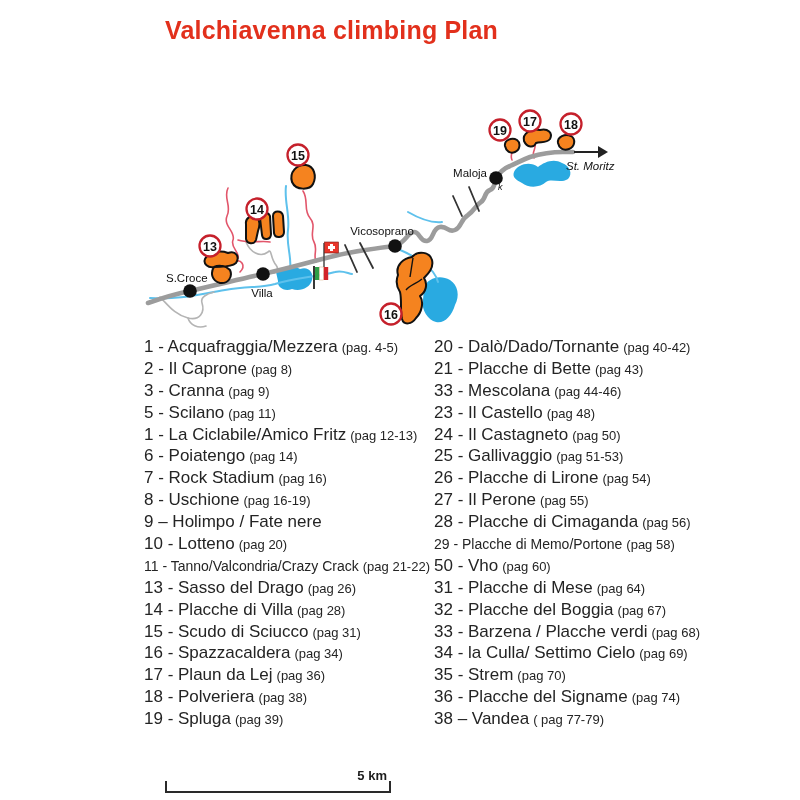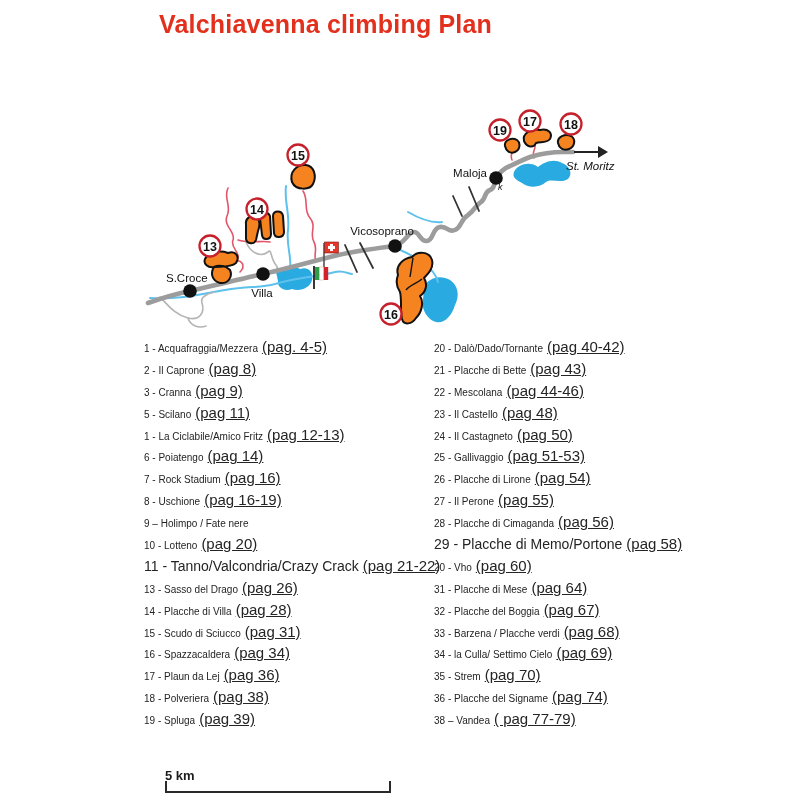--- a/index.html
+++ b/index.html
@@ -1,42 +1,42 @@
 <!DOCTYPE html>
 <html><head>
 <meta charset="utf-8">
 <style>
   html,body{margin:0;padding:0;}
   body{
     width:800px;height:800px;background:#ffffff;position:relative;overflow:hidden;
     font-family:"Liberation Sans",sans-serif;color:#222;
   }
   .page-title{
-    position:absolute;left:159px;top:10px;margin:0;
+    position:absolute;left:159px;top:10px;margin:6px;
     font-size:25px;font-weight:bold;letter-spacing:.2px;color:#e2301c;
     font-family:"Liberation Sans",sans-serif;white-space:nowrap;
   }
   svg#map{position:absolute;left:0;top:0;width:800px;height:800px;}
   svg text{font-family:"Liberation Sans",sans-serif;fill:#111;}
   .map-label{font-size:11.5px;}
   .map-label-italic{font-size:11.5px;font-style:italic;}
   .marker-num{font-size:12.5px;font-weight:bold;}
   .col{position:absolute;top:336px;width:295px;}
   #col-left{left:144px;}
   #col-right{left:434px;}
   .li-row{height:21.9px;line-height:21.9px;white-space:nowrap;}
-  .li-main{font-size:10px;color:#242424;}
+  .li-main{font-size:17px;color:#242424;}
   .li-main.sm{font-size:14px;}
-  .li-pag{font-size:15px;color:#242424;margin-left:4px;text-decoration:underline;}
+  .li-pag{font-size:13px;color:#242424;margin-left:4px;}
   .scalebar{
     position:absolute;left:165px;top:781px;width:222px;height:10px;
     border-left:2px solid #2a2a2a;border-right:2px solid #2a2a2a;border-bottom:2px solid #2a2a2a;
   }
   .scalebar-label{
-    position:absolute;left:165px;top:768px;width:222px;text-align:left;
+    position:absolute;left:165px;top:768px;width:222px;text-align:right;
     font-size:13px;font-weight:bold;color:#1c1c1c;
   }
 </style>
 </head>
 <body>
 
 <h1 class="page-title">Valchiavenna climbing Plan</h1>
 
 <svg id="map" viewBox="0 0 800 800" aria-hidden="true">
 
@@ -166,29 +166,29 @@
     <div class="li-row"><span class="li-main">14 - Placche di Villa</span><span class="li-pag">(pag 28)</span></div>
     <div class="li-row"><span class="li-main">15 - Scudo di Sciucco</span><span class="li-pag">(pag 31)</span></div>
     <div class="li-row"><span class="li-main">16 - Spazzacaldera</span><span class="li-pag">(pag 34)</span></div>
     <div class="li-row"><span class="li-main">17 - Plaun da Lej</span><span class="li-pag">(pag 36)</span></div>
     <div class="li-row"><span class="li-main">18 - Polveriera</span><span class="li-pag">(pag 38)</span></div>
     <div class="li-row"><span class="li-main">19 - Spluga</span><span class="li-pag">(pag 39)</span></div>
   </div>
 <div class="col" id="col-right">
     <div class="li-row"><span class="li-main">20 - Dalò/Dado/Tornante</span><span class="li-pag">(pag 40-42)</span></div>
     <div class="li-row"><span class="li-main">21 - Placche di Bette</span><span class="li-pag">(pag 43)</span></div>
-    <div class="li-row"><span class="li-main">22 - Mescolana</span><span class="li-pag">(pag 44-46)</span></div>
+    <div class="li-row"><span class="li-main">33 - Mescolana</span><span class="li-pag">(pag 44-46)</span></div>
     <div class="li-row"><span class="li-main">23 - Il Castello</span><span class="li-pag">(pag 48)</span></div>
     <div class="li-row"><span class="li-main">24 - Il Castagneto</span><span class="li-pag">(pag 50)</span></div>
     <div class="li-row"><span class="li-main">25 - Gallivaggio</span><span class="li-pag">(pag 51-53)</span></div>
     <div class="li-row"><span class="li-main">26 - Placche di Lirone</span><span class="li-pag">(pag 54)</span></div>
     <div class="li-row"><span class="li-main">27 - Il Perone</span><span class="li-pag">(pag 55)</span></div>
     <div class="li-row"><span class="li-main">28 - Placche di Cimaganda</span><span class="li-pag">(pag 56)</span></div>
     <div class="li-row"><span class="li-main sm">29 - Placche di Memo/Portone</span><span class="li-pag">(pag 58)</span></div>
-    <div class="li-row"><span class="li-main">20 - Vho</span><span class="li-pag">(pag 60)</span></div>
+    <div class="li-row"><span class="li-main">50 - Vho</span><span class="li-pag">(pag 60)</span></div>
     <div class="li-row"><span class="li-main">31 - Placche di Mese</span><span class="li-pag">(pag 64)</span></div>
     <div class="li-row"><span class="li-main">32 - Placche del Boggia</span><span class="li-pag">(pag 67)</span></div>
     <div class="li-row"><span class="li-main">33 - Barzena / Placche verdi</span><span class="li-pag">(pag 68)</span></div>
     <div class="li-row"><span class="li-main">34 - la Culla/ Settimo Cielo</span><span class="li-pag">(pag 69)</span></div>
     <div class="li-row"><span class="li-main">35 - Strem</span><span class="li-pag">(pag 70)</span></div>
     <div class="li-row"><span class="li-main">36 - Placche del Signame</span><span class="li-pag">(pag 74)</span></div>
     <div class="li-row"><span class="li-main">38 – Vandea</span><span class="li-pag">( pag 77-79)</span></div>
   </div>
 
 <div class="scalebar-label">5 km</div>

